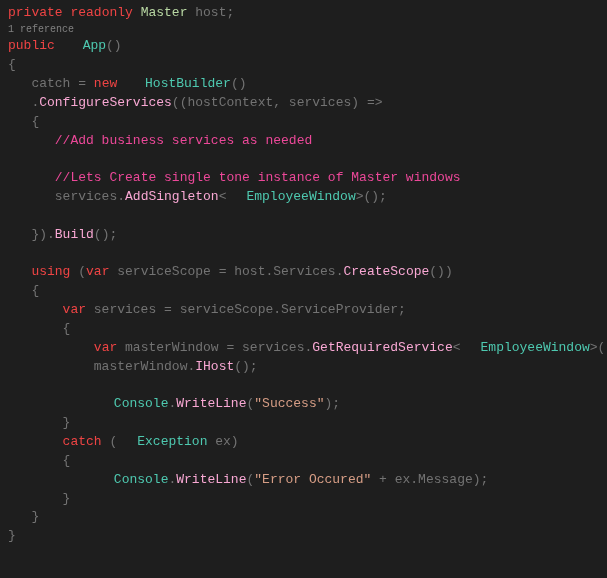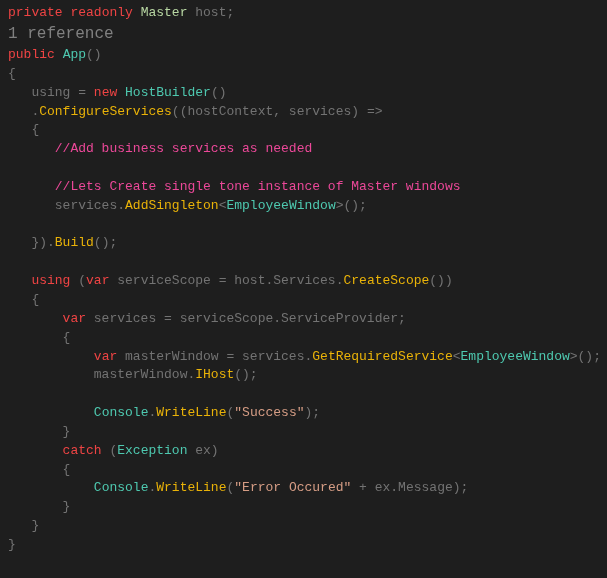--- a/index.html
+++ b/index.html
@@ -9,37 +9,37 @@
     font-size: 13px;
     line-height: 1.45;
     color: #d4d4d4;
     width: 607px;
     height: 578px;
     overflow: hidden;
     padding: 4px 0 4px 8px;
   }
   .line { white-space: pre; }
   .kw { color: #ef4444; }
-  .type { color: #4ec9b0; }
+  .type { color: #4ec9b0; margin-left: 20px; }
   .iface { color: #b8d7a3; }
   .str { color: #d69d85; }
   .comment { color: #ec4899; }
-  .method { color: #eab308; }
+  .method { color: #f9a8d4; }
   .punct { color: #737373; }
-  .ref { color: #808080; font-size: 16px; }
+  .ref { color: #808080; font-size: 10px; }
 </style>
 </head>
 <body>
 
 <div>
 <div class="line"><span class="kw">private</span> <span class="kw">readonly</span> <span class="iface">Master</span><span class="punct"> host;</span></div>
 <div class="line ref">1 reference</div>
 <div class="line"><span class="kw">public</span> <span class="type">App</span><span class="punct">()</span></div>
 <div class="line"><span class="punct">{</span></div>
-<div class="line"><span class="punct">   using = </span><span class="kw">new</span><span> </span><span class="type">HostBuilder</span><span class="punct">()</span></div>
+<div class="line"><span class="punct">   catch = </span><span class="kw">new</span><span> </span><span class="type">HostBuilder</span><span class="punct">()</span></div>
 <div class="line"><span class="punct">   .</span><span class="method">ConfigureServices</span><span class="punct">((hostContext, services) =&gt;</span></div>
 <div class="line"><span class="punct">   {</span></div>
 <div class="line"><span>      </span><span class="comment">//Add business services as needed</span></div>
 <div class="line"> </div>
 <div class="line"><span>      </span><span class="comment">//Lets Create single tone instance of Master windows</span></div>
 <div class="line"><span class="punct">      services.</span><span class="method">AddSingleton</span><span class="punct">&lt;</span><span class="type">EmployeeWindow</span><span class="punct">&gt;();</span></div>
 <div class="line"> </div>
 <div class="line"><span class="punct">   }).</span><span class="method">Build</span><span class="punct">();</span></div>
 <div class="line"> </div>
 <div class="line"><span>   </span><span class="kw">using</span><span class="punct"> (</span><span class="kw">var</span><span class="punct"> serviceScope = host.Services.</span><span class="method">CreateScope</span><span class="punct">())</span></div>

